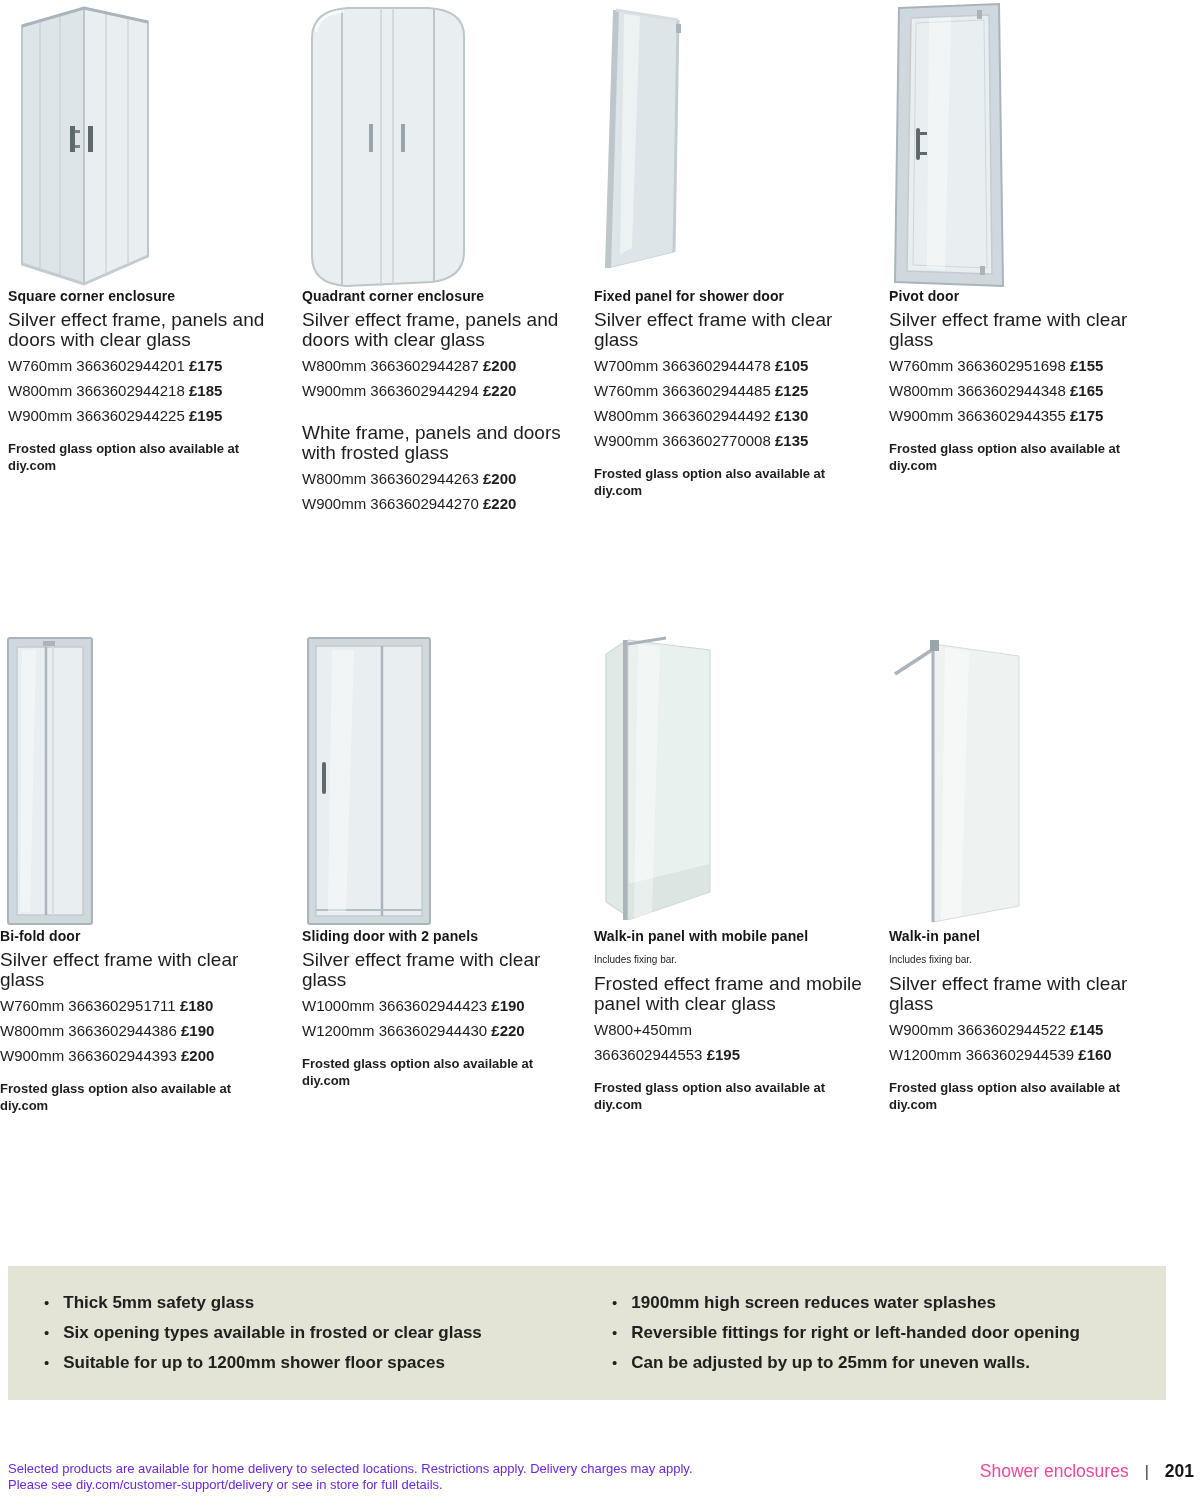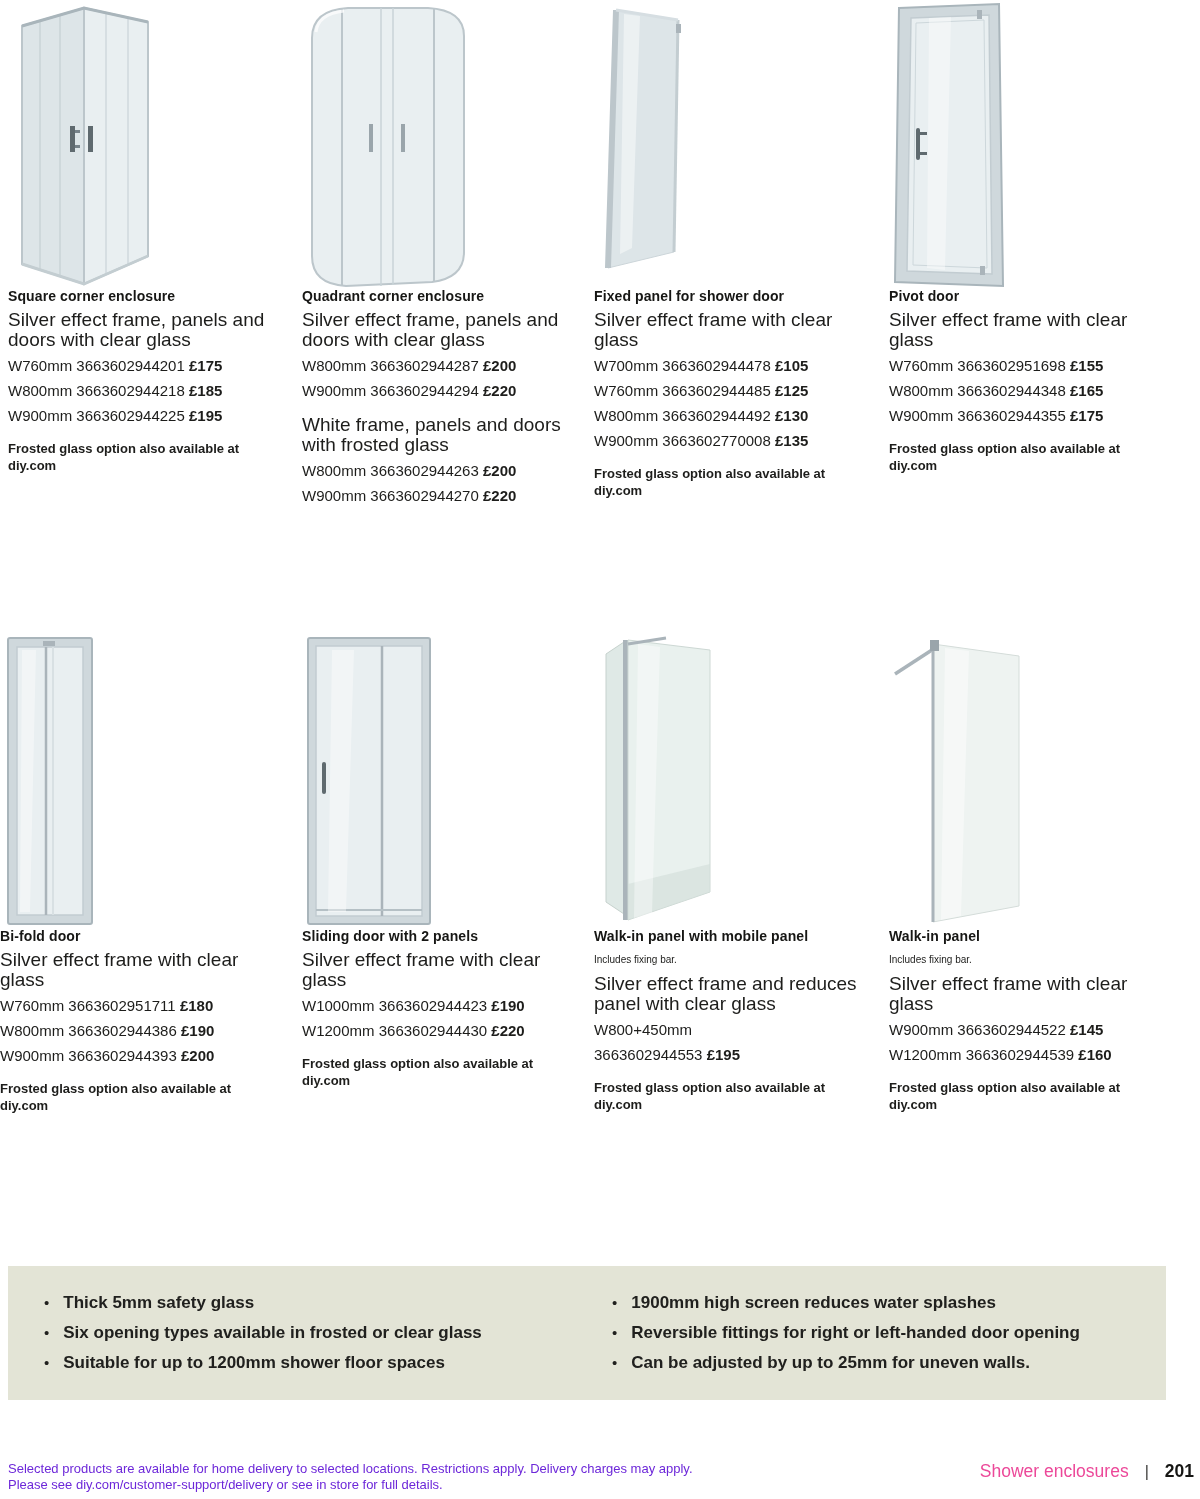--- a/index.html
+++ b/index.html
@@ -8,21 +8,21 @@
   .page{position:absolute;inset:0;background:#fff;}
 
   
   .product{position:absolute;width:276px;}
   .img-box{height:288px;box-sizing:border-box;padding-top:2px;}
   .product.row2 .img-box{height:308px;padding-top:12px;}
   .product h3{font-size:14px;font-weight:700;margin:0 0 6px;color:#161614;letter-spacing:.1px;}
   .lead{font-size:10px;line-height:20px;margin:0 0 4px;}
   .desc{font-size:19px;line-height:20px;margin:0 0 3px;}
   .group{margin:0 0 4px;}
-  .group + .group{margin-top:12px;}
+  .group + .group{margin-top:20px;}
   .variant{font-size:15px;line-height:25px;white-space:nowrap;}
   .variant.twoline{white-space:normal;line-height:25px;}
   .variant .price{font-weight:700;}
   .note{font-size:13px;font-weight:700;line-height:17px;margin:12px 0 0;max-width:245px;}
 
   
   .features{position:absolute;left:8px;top:1266px;width:1158px;height:134px;
             background:#e3e4d6;box-sizing:border-box;padding:22px 0 0 28px;display:flex;}
   .features ul{list-style:none;margin:0;padding:0;}
   .features .col-left{width:568px;}
@@ -170,21 +170,21 @@
   <polygon points="12,22 30,10 30,282 12,270" fill="#dfe9e6" stroke="#c6d1cd" stroke-width="1"></polygon>
   <rect x="29" y="8" width="5" height="280" fill="#aab4ba"></rect>
   <polygon points="34,8 116,18 116,260 34,288" fill="#e9f1ee" stroke="#cdd8d4" stroke-width="1"></polygon>
   <line x1="34" y1="12" x2="72" y2="6" stroke="#aab4ba" stroke-width="3"></line>
   <polygon points="34,252 116,232 116,260 34,288" fill="#d4dfdb" opacity="0.7"></polygon>
   <polygon points="44,12 66,15 58,282 40,286" fill="#ffffff" opacity="0.4"></polygon>
 </svg></div>
         <h3>Walk-in panel with mobile panel</h3>
         <p class="lead">Includes fixing bar.</p>
         <div class="group">
-          <p class="desc">Silver effect frame and reduces panel with clear glass</p>
+          <p class="desc">Frosted effect frame and mobile panel with clear glass</p>
           <div class="variant twoline"><span>W800+450mm</span> <br><span>3663602944553</span> <span class="price">£195</span></div>
         </div>
         <p class="note">Frosted glass option also available at diy.com</p>
       </article>
       <article class="product row2" style="left: 889px; top: 620px;">
         <div class="img-box"><svg width="132" height="296" viewBox="0 0 132 296">
   <polygon points="44,12 130,24 130,274 44,290" fill="#eef3f1" stroke="#d4dcd9" stroke-width="1"></polygon>
   <line x1="44" y1="12" x2="44" y2="290" stroke="#aab4ba" stroke-width="3"></line>
   <line x1="46" y1="16" x2="6" y2="42" stroke="#aab4ba" stroke-width="3.5"></line>
   <rect x="41" y="8" width="9" height="11" fill="#9aa5ab"></rect>

